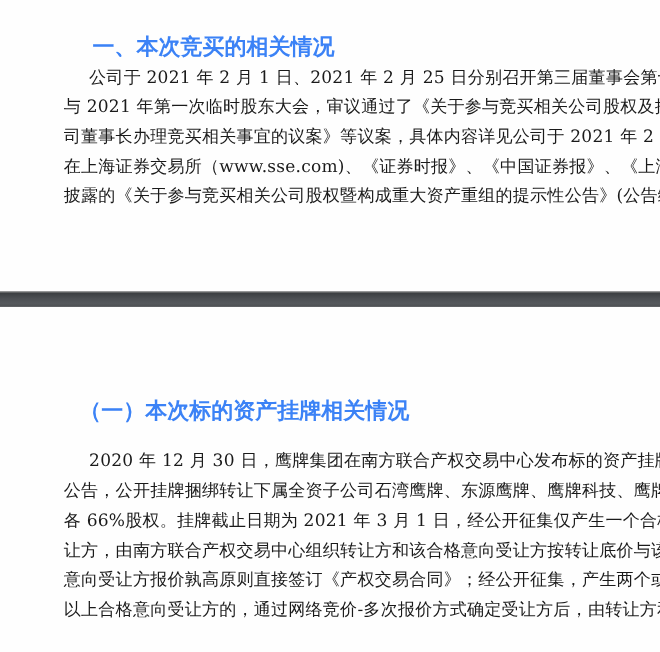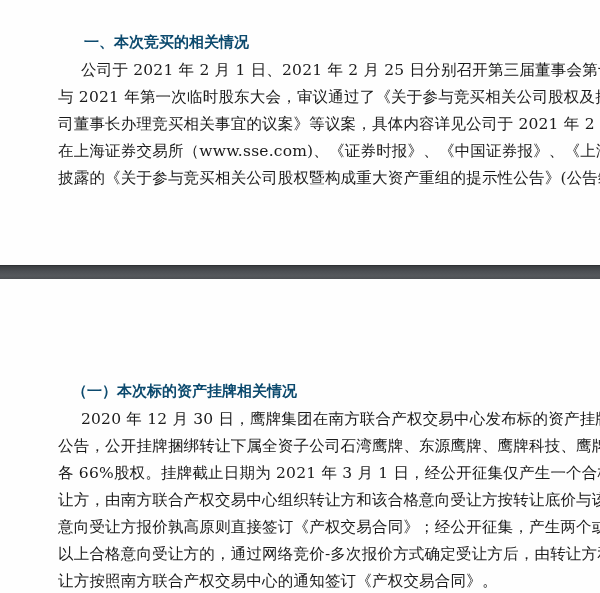--- a/index.html
+++ b/index.html
@@ -22,41 +22,40 @@
     position: absolute; left: 58px; width: 492px;
     font-size: 15.5px; line-height: 20px; white-space: nowrap;
     text-align: justify; text-align-last: justify;
     letter-spacing: 0.2px;
   }
   .indent { left: 81px; width: 469px; }
   .last { text-align-last: left; }
   .heading {
     position: absolute; left: 84px;
     font-family: "DejaVu Sans", "Liberation Sans", sans-serif;
-    font-weight: bold; font-size: 15px; line-height: 20px; white-space: nowrap;
-    color: #0c4a6e;
+    font-weight: bold; font-size: 20px; line-height: 20px; white-space: nowrap;
+    color: #3b82f6;
   }
   .heading2 { left: 72px; }
 </style>
 </head>
 <body>
 
 <div class="page page-top">
   <div class="heading" style="top:32px;">一、本次竞买的相关情况</div>
   <div class="line indent" style="top:60px;">公司于 2021 年 2 月 1 日、2021 年 2 月 25 日分别召开第三届董事会第十次会议</div>
   <div class="line" style="top:87px;">与 2021 年第一次临时股东大会，审议通过了《关于参与竞买相关公司股权及授权公</div>
   <div class="line" style="top:114px;">司董事长办理竞买相关事宜的议案》等议案，具体内容详见公司于 2021 年 2 月 2 日</div>
   <div class="line" style="top:141px;">在上海证券交易所（www.sse.com)、《证券时报》、《中国证券报》、《上海证券报》上</div>
   <div class="line" style="top:168px;">披露的《关于参与竞买相关公司股权暨构成重大资产重组的提示性公告》(公告编号：</div>
 </div>
 
 <div class="page-break"></div>
 
 <div class="page page-bottom">
-  <div class="heading heading2" style="top:102px;">（一）本次标的资产挂牌相关情况</div>
+  <div class="heading heading2" style="top:84px;">（一）本次标的资产挂牌相关情况</div>
   <div class="line indent" style="top:130px;">2020 年 12 月 30 日，鹰牌集团在南方联合产权交易中心发布标的资产挂牌转让</div>
   <div class="line" style="top:157px;">公告，公开挂牌捆绑转让下属全资子公司石湾鹰牌、东源鹰牌、鹰牌科技、鹰牌贸易</div>
   <div class="line" style="top:184px;">各 66%股权。挂牌截止日期为 2021 年 3 月 1 日，经公开征集仅产生一个合格意向受</div>
   <div class="line" style="top:211px;">让方，由南方联合产权交易中心组织转让方和该合格意向受让方按转让底价与该合格</div>
   <div class="line" style="top:238px;">意向受让方报价孰高原则直接签订《产权交易合同》；经公开征集，产生两个或两个</div>
   <div class="line" style="top:265px;">以上合格意向受让方的，通过网络竞价-多次报价方式确定受让方后，由转让方和受</div>
-  <div class="line last" style="top:292px;">让方按照南方联合产权交易中心的通知签订《产权交易合同》。</div>
 </div>
 
 </body></html>

